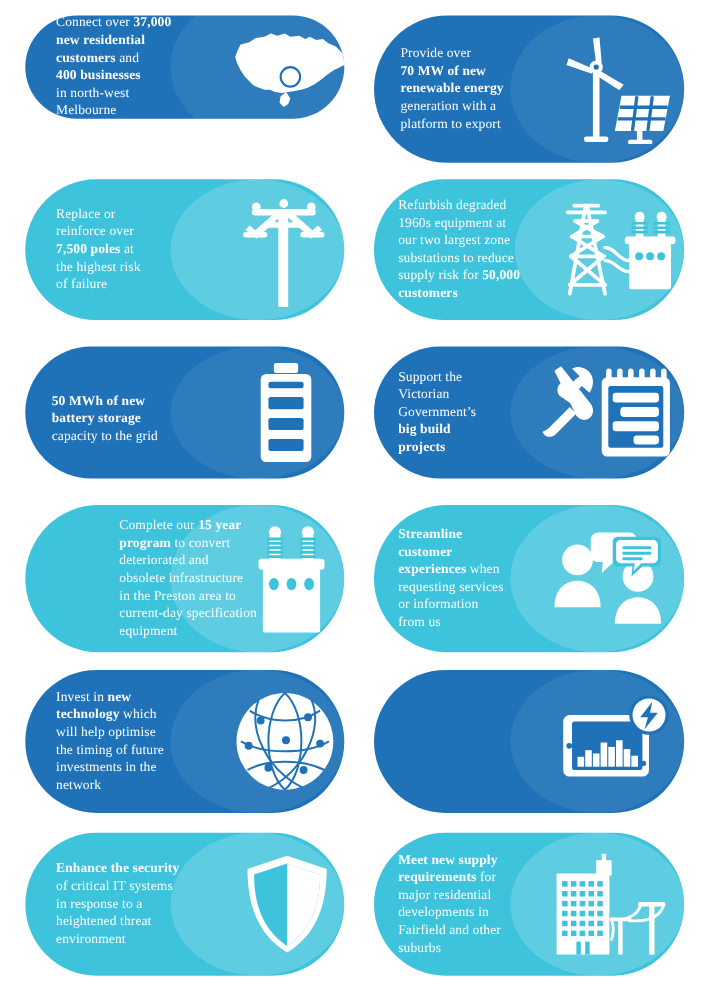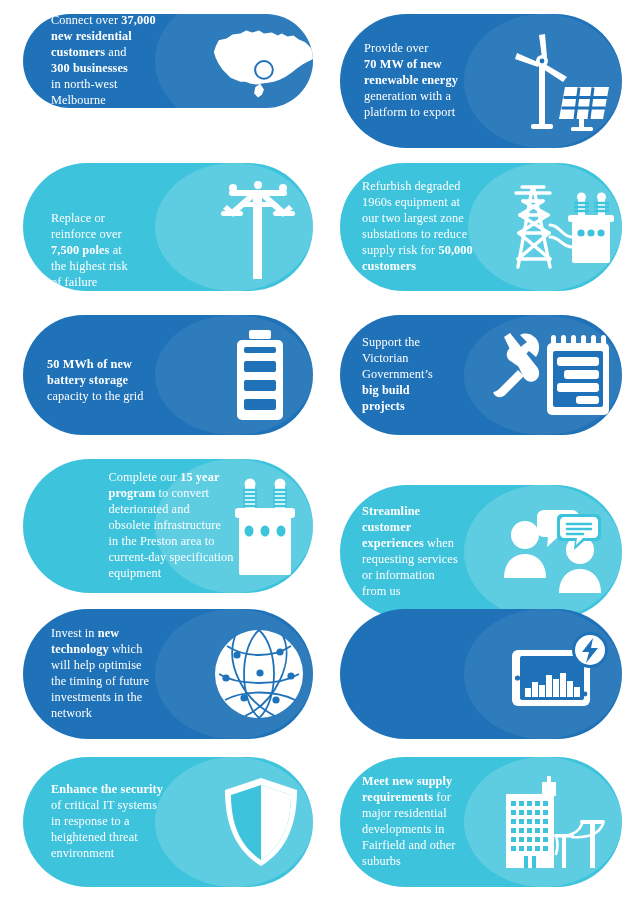--- a/index.html
+++ b/index.html
@@ -65,21 +65,21 @@
   }
   .icon-wrap svg { display: block; }
 </style>
 </head>
 <body>
 
 <div id="board">
 
   <div class="card dark" style="left:23px; top:14px; width:290px; height:94px;">
     <div class="halo" style="left:132px; width:158px; height:134px;"></div>
-    <div class="card-text" style="padding-left:28px; width:160px;">Connect over <b>37,000<br>new residential<br>customers</b> and<br><b>300 businesses</b><br>in north-west<br>Melbourne</div>
+    <div class="card-text" style="padding-left:28px; width:160px;">Connect over <b>37,000<br>new residential<br>customers</b> and<br><b>400 businesses</b><br>in north-west<br>Melbourne</div>
     <div class="icon-wrap" style="left:178px; width:122px; height:86px;">
       <svg viewBox="0 0 120 82" width="118" height="82" aria-hidden="true">
         <path fill="#ffffff" d="M13 26 L16 20 L24 18 L30 14 L38 13 L44 10 L50 12 L57 10 L62 13 L70 12 L76 15 L80 13
           L86 16 L92 15 L97 19 L104 22 L112 30 L118 36 L110 40 L102 44 L96 48 L90 53 L84 57 L78 60
           L72 62 L66 63 L60 64 L54 65 L48 64 L43 62 L38 62 L33 60 L28 58 L24 54 L20 50 L16 44 L13 38 L11 32 Z"></path>
         <path fill="#ffffff" d="M58 64 L62 70 L60 75 L56 78 L52 74 L53 68 Z"></path>
         <circle cx="62" cy="50" r="9" fill="#ffffff"></circle>
         <circle cx="62" cy="50" r="9" fill="none" stroke="#1f72b8" stroke-width="2"></circle>
       </svg>
     </div>
@@ -105,21 +105,21 @@
         <g stroke="#1f72b8" stroke-width="3" fill="none">
           <path d="M54.5 66.5 L98 66.5"></path>
           <path d="M52.5 77 L96 77"></path>
           <path d="M70 56.5 L66 88"></path>
           <path d="M84 56.5 L80 88"></path>
         </g>
       </svg>
     </div>
   </div>
 
-  <div class="card light" style="left:23px; top:163px; width:290px; height:128px;align-items:flex-end;">
+  <div class="card light" style="left:23px; top:163px; width:290px; height:128px;">
     <div class="halo" style="left:132px; width:158px; height:128px;"></div>
     <div class="card-text" style="padding-left:28px; width:150px;">Replace or<br>reinforce over<br><b>7,500 poles</b> at<br>the highest risk<br>of failure</div>
     <div class="icon-wrap" style="left:180px; width:112px; height:108px;">
       <svg viewBox="0 0 108 104" width="108" height="104" aria-hidden="true">
         <g fill="#ffffff">
           <rect x="48" y="16" width="9" height="88"></rect>
           <rect x="24" y="15" width="58" height="6" rx="3"></rect>
           <path d="M52 20 L28 42 L24 37 L48 16 Z"></path>
           <path d="M54 20 L78 42 L82 37 L58 16 Z"></path>
           <rect x="16" y="36" width="22" height="5" rx="2.5"></rect>
@@ -253,21 +253,21 @@
         </g>
         <g fill="#3ec3dd">
           <ellipse cx="26" cy="58" rx="4.5" ry="5.5"></ellipse>
           <ellipse cx="42" cy="58" rx="4.5" ry="5.5"></ellipse>
           <ellipse cx="58" cy="58" rx="4.5" ry="5.5"></ellipse>
         </g>
       </svg>
     </div>
   </div>
 
-  <div class="card light" style="left:340px; top:485px; width:282px; height:134px;">
+  <div class="card light" style="left:340px; top:459px; width:282px; height:134px;">
     <div class="halo" style="left:124px; width:158px; height:134px;"></div>
     <div class="card-text" style="padding-left:22px; width:145px;"><b>Streamline<br>customer<br>experiences</b> when<br>requesting services<br>or information<br>from us</div>
     <div class="icon-wrap" style="left:158px; width:112px; height:92px;">
       <svg viewBox="0 0 108 88" width="108" height="88" aria-hidden="true">
         <g fill="#ffffff">
           <circle cx="25" cy="27" r="14"></circle>
           <path d="M4 70 C4 54, 14 46, 25 46 C36 46, 46 54, 46 70 Z"></path>
           <circle cx="80" cy="42" r="14"></circle>
           <path d="M59 85 C59 69, 69 61, 80 61 C91 61, 101 69, 101 85 Z"></path>
           <path d="M44 2 L72 2 C76 2, 79 5, 79 9 L79 22 C79 26, 76 29, 72 29 L58 29 L47 39 L48 29 L44 29 C40 29, 37 26, 37 22 L37 9 C37 5, 40 2, 44 2 Z"></path>

